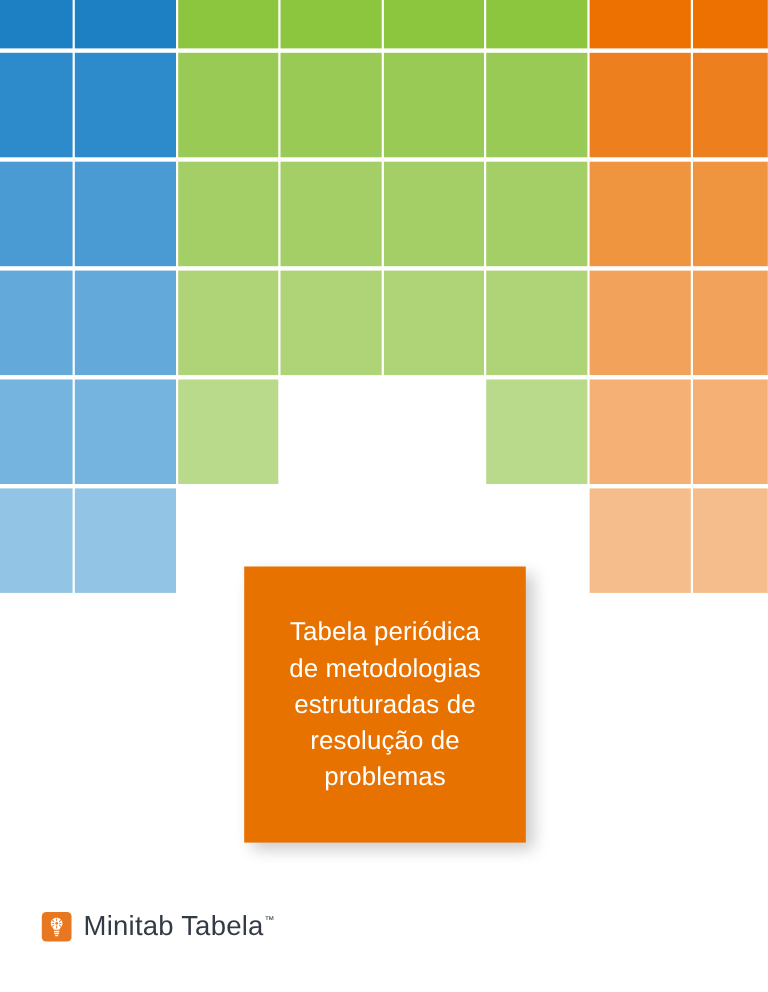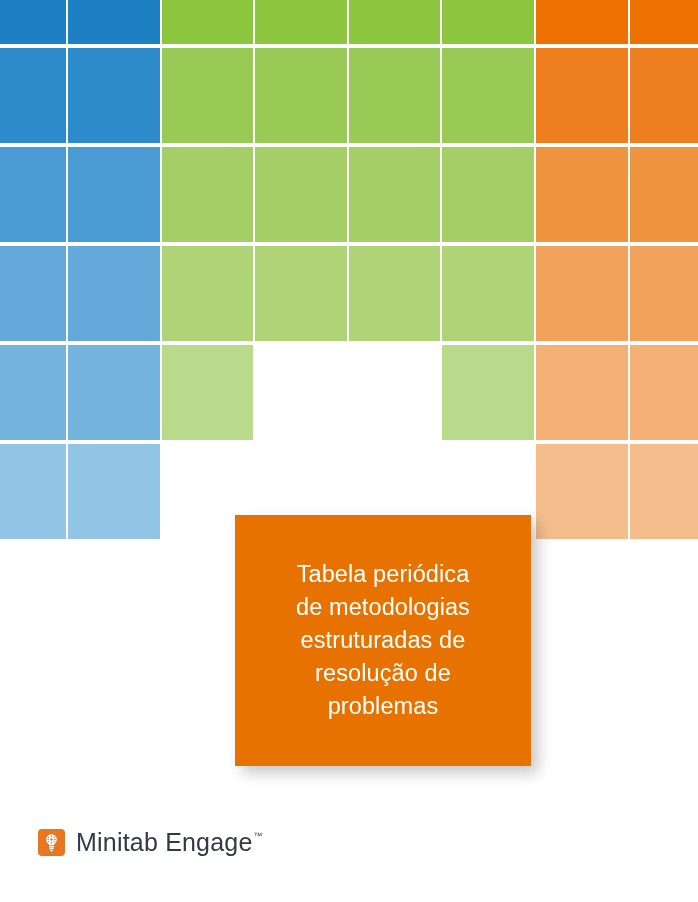--- a/index.html
+++ b/index.html
@@ -25,27 +25,26 @@
   }
   .tile {
     position: absolute;
   }
 
   
   #title-card {
     position: absolute;
     left: 222px;
     top: 515px;
-    width: 296px;
+    width: 256px;
     height: 251px;
     display: flex;
     align-items: center;
     justify-content: center;
     box-shadow: 7px 7px 14px rgba(0,0,0,0.22);
-    margin-left: 13px;
   }
   #title-text {
     width: 215px;
     text-align: center;
     color: #ffffff;
     font-size: 23.5px;
     line-height: 33px;
     font-weight: 400;
     letter-spacing: 0.1px;
     white-space: pre-line;
@@ -158,16 +157,16 @@
         <rect x="6.2" y="7.6" width="3.2" height="1" rx="0.5"></rect>
         <rect x="14.6" y="7.6" width="3.2" height="1" rx="0.5"></rect>
         <rect x="7.6" y="3.8" width="1" height="3.2" rx="0.5" transform="rotate(-45 8.1 5.4)"></rect>
         <rect x="15.4" y="9.2" width="1" height="3.2" rx="0.5" transform="rotate(-45 15.9 10.8)"></rect>
         <rect x="15.4" y="3.8" width="1" height="3.2" rx="0.5" transform="rotate(45 15.9 5.4)"></rect>
         <rect x="7.6" y="9.2" width="1" height="3.2" rx="0.5" transform="rotate(45 8.1 10.8)"></rect>
       </g>
     </svg>
   </span>
   <span id="brand-name-wrap" style="color: rgb(52, 58, 69);">
-    <span id="brand-name">Minitab Engage</span>
+    <span id="brand-name">Minitab Tabela</span>
     <span id="brand-tm">™</span>
   </span>
 </div>
 
 </body></html>

